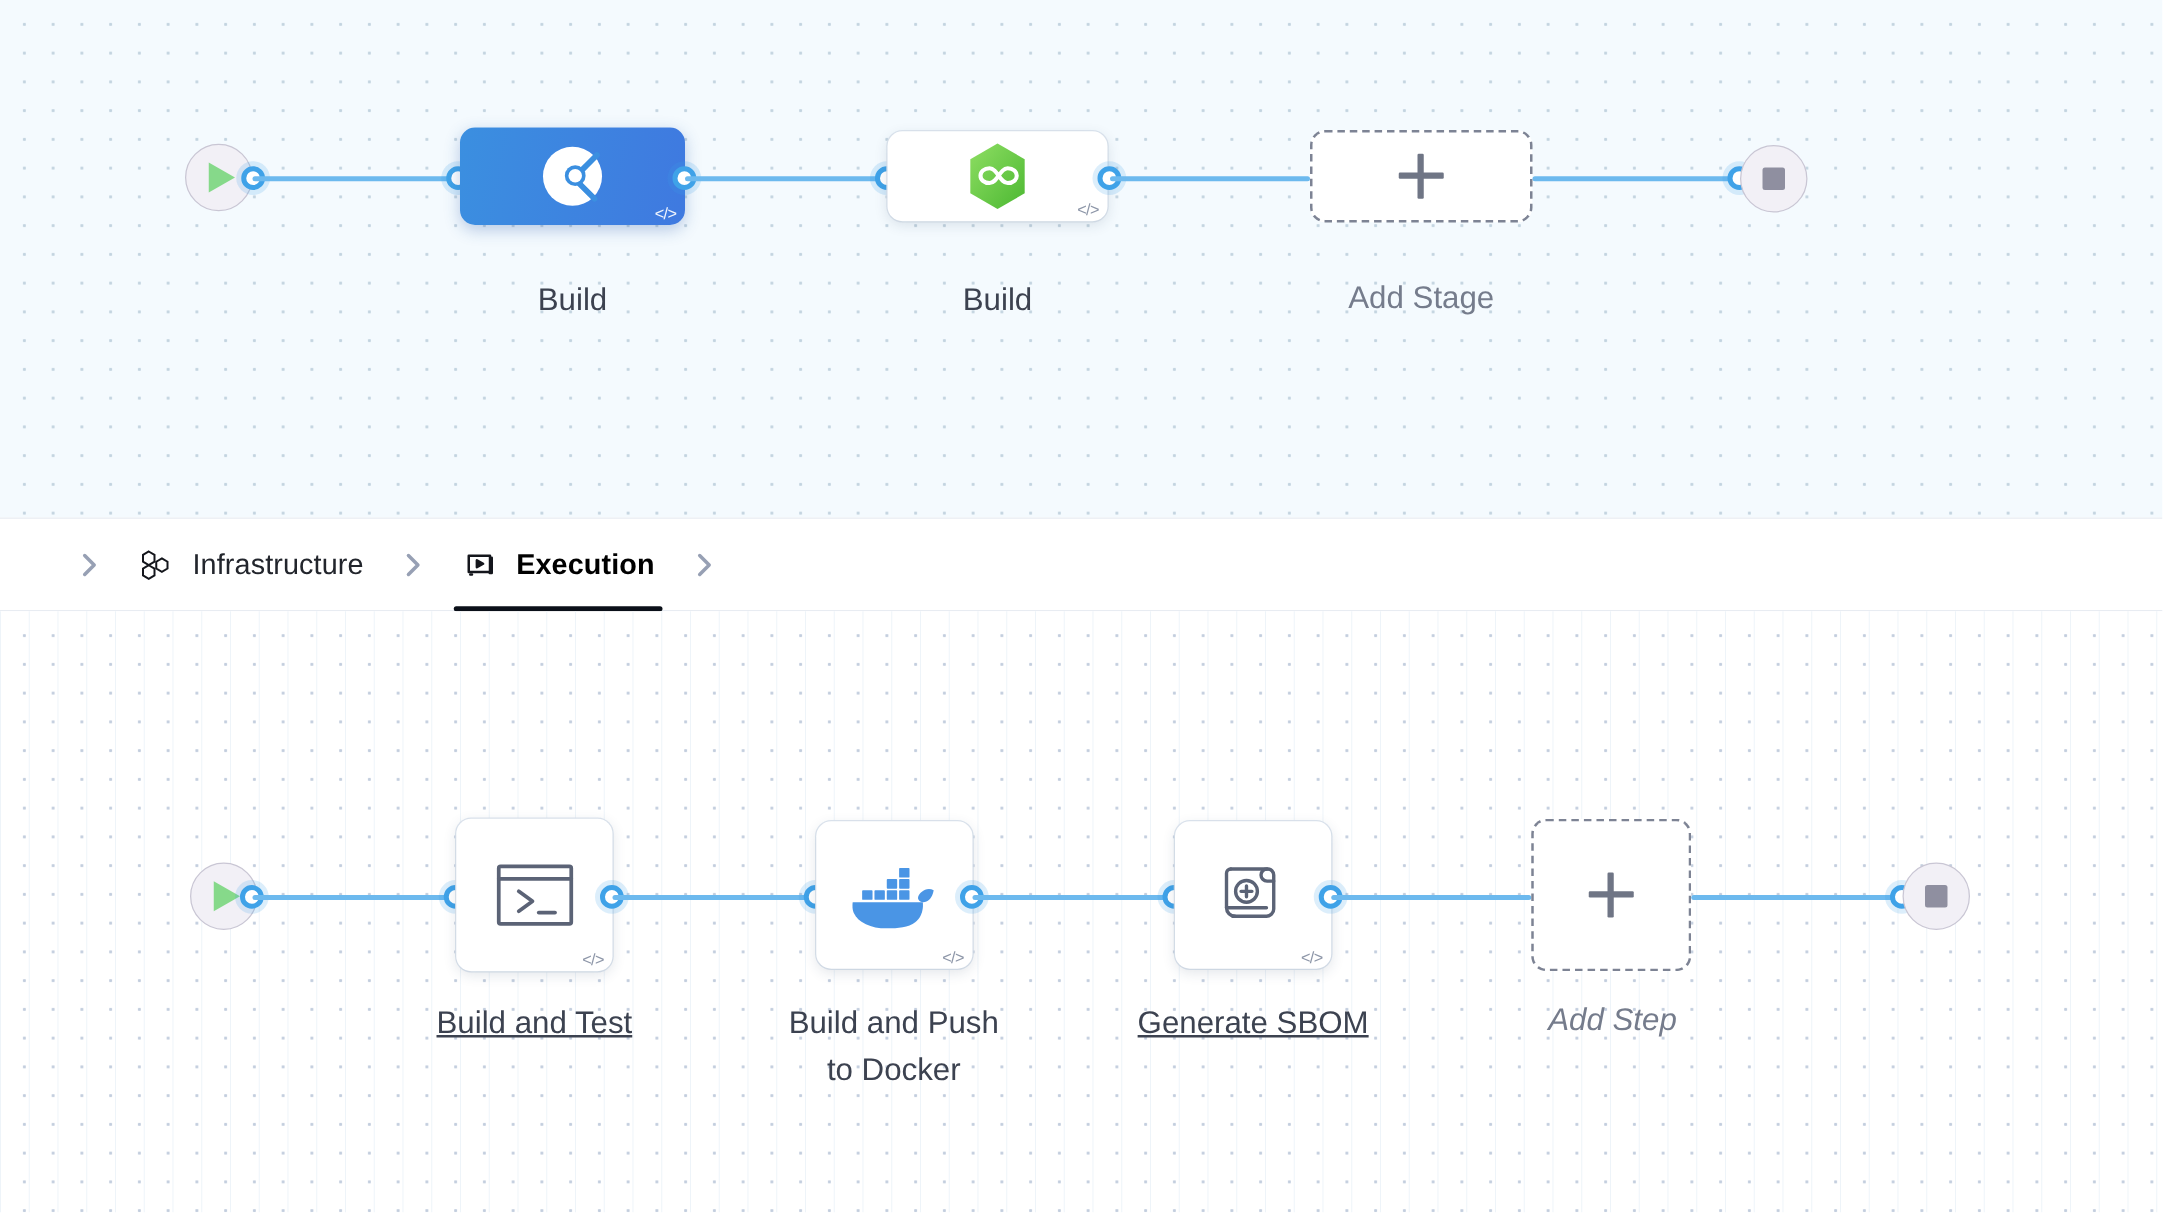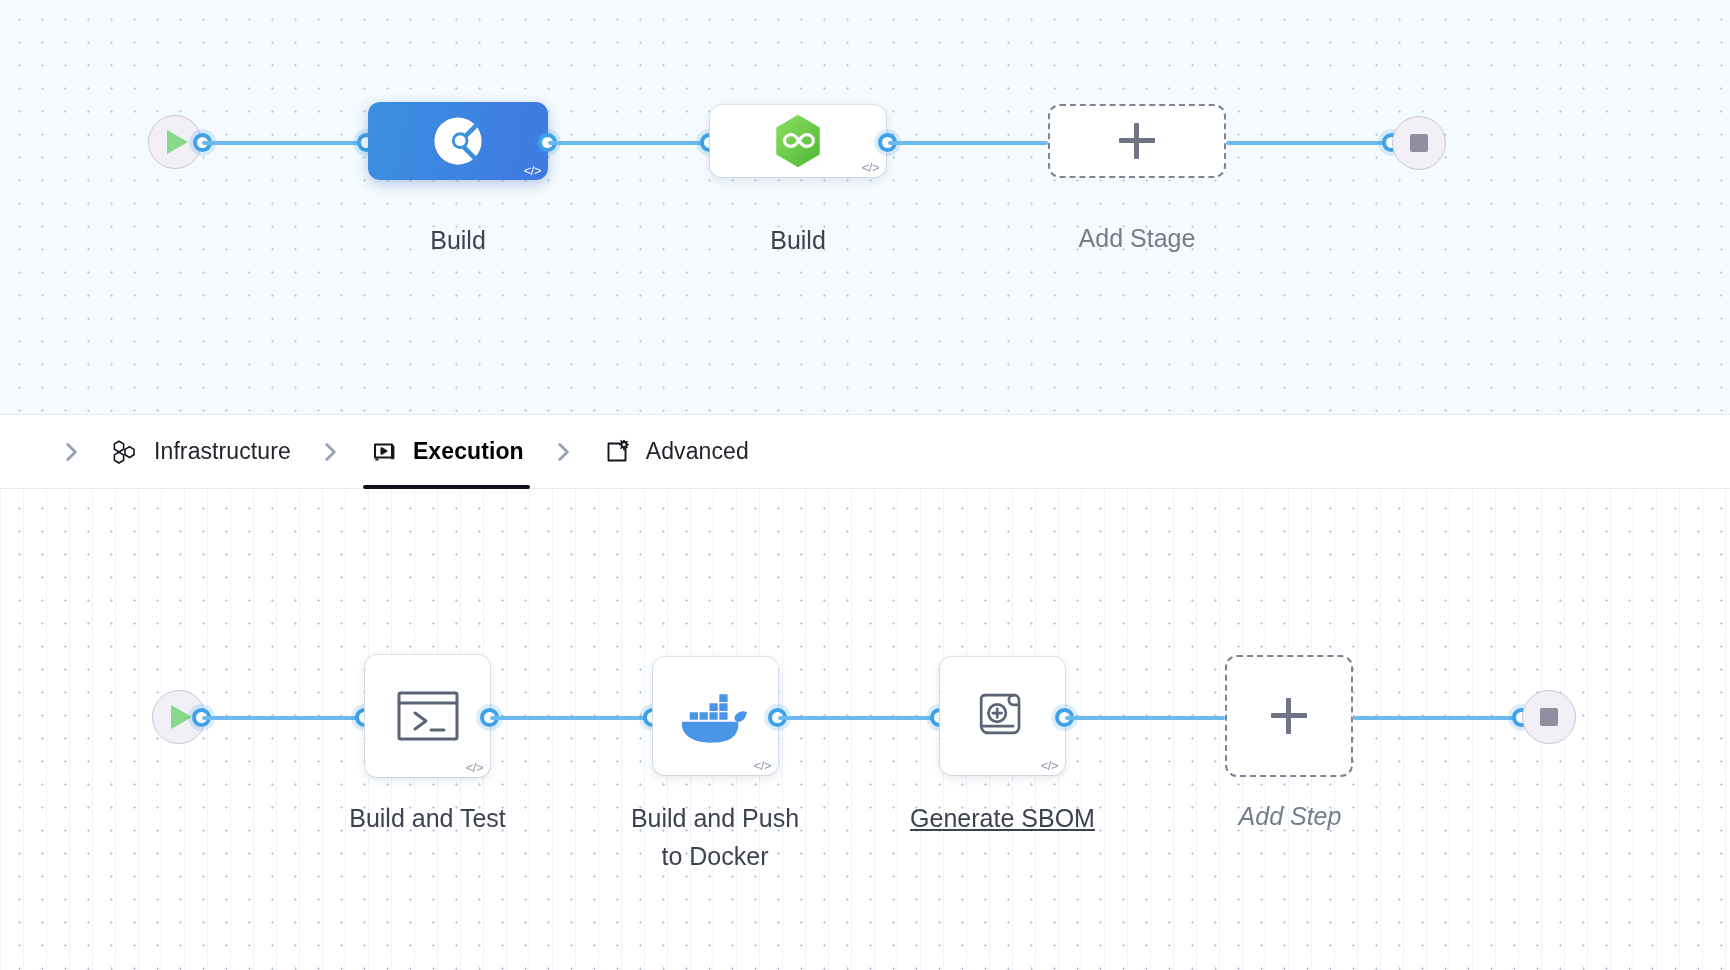--- a/index.html
+++ b/index.html
@@ -232,30 +232,20 @@
       </span>
       <span class="tab-label">Execution</span>
     </div>
 
     <span class="tab-sep">
       <svg width="26" height="26" viewBox="0 0 24 24" fill="none" stroke="#97a0b4" stroke-width="2.6" stroke-linecap="round" stroke-linejoin="round">
           <path d="M9 5l7 7-7 7"></path>
         </svg>
     </span>
 
-    <div class="tab">
-      <span class="tab-icon">
-        <svg width="28" height="28" viewBox="0 0 28 28" fill="none" stroke="#14161c" stroke-width="1.9" stroke-linecap="round" stroke-linejoin="round">
-          <path d="M17 5.5H5.5v17h17V11"></path>
-          <circle cx="21" cy="6.6" r="2.6"></circle>
-          <path d="M21 2.6v1M21 10.6v1M25 6.6h-1M18 6.6h-1M23.8 3.8l-.7.7M18.9 9.4l-.7.7M23.8 9.4l-.7-.7M18.9 3.8l-.7-.7"></path>
-        </svg>
-      </span>
-      <span class="tab-label">Advanced</span>
-    </div>
   </div>
 
   <div class="canvas canvas-bottom">
     <div class="row">
 
       <div class="endcap" style="left:152px; top:690px; transform:translateY(-489px);">
         <div class="play-tri"></div>
       </div>
       <div class="port glow" style="left:192px; top:708px; transform:translateY(-489px);"></div>
 
@@ -264,21 +254,21 @@
 
       <div class="node" style="left:365px; top:655px; width:125px; height:122px; transform:translateY(-489px);">
         <svg class="term-icon" viewBox="0 0 64 52" fill="none" stroke="#5b6376" stroke-width="3" stroke-linecap="round" stroke-linejoin="round">
           <rect x="3" y="3" width="58" height="46" rx="1.5"></rect>
           <path d="M3 13h58"></path>
           <path d="M19 23l11 8-11 8"></path>
           <path d="M35 40h13"></path>
         </svg>
         <span class="code-badge">&lt;/&gt;</span>
       </div>
-      <div class="node-label" style="left:335px; top:800px; width:185px; transform:translateY(-489px);">Build and Test</div>
+      <div class="node-label" style="left:335px; top:800px; width:185px; transform:translateY(-489px);text-decoration:underline;">Build and Test</div>
       <div class="port glow" style="left:480px; top:708px; transform:translateY(-489px);"></div>
 
       <div class="edge" style="left:490px; top:716px; width:160px; transform:translateY(-489px);"></div>
       <div class="port glow" style="left:643px; top:708px; transform:translateY(-489px);"></div>
 
       <div class="node" style="left:653px; top:657px; width:125px; height:118px; transform:translateY(-489px);">
         <svg class="docker-icon" viewBox="0 0 80 60">
           <g fill="#4a95e5">
             <rect x="23" y="26" width="8.6" height="8" rx="0.7"></rect>
             <rect x="33.2" y="26" width="8.6" height="8" rx="0.7"></rect>

